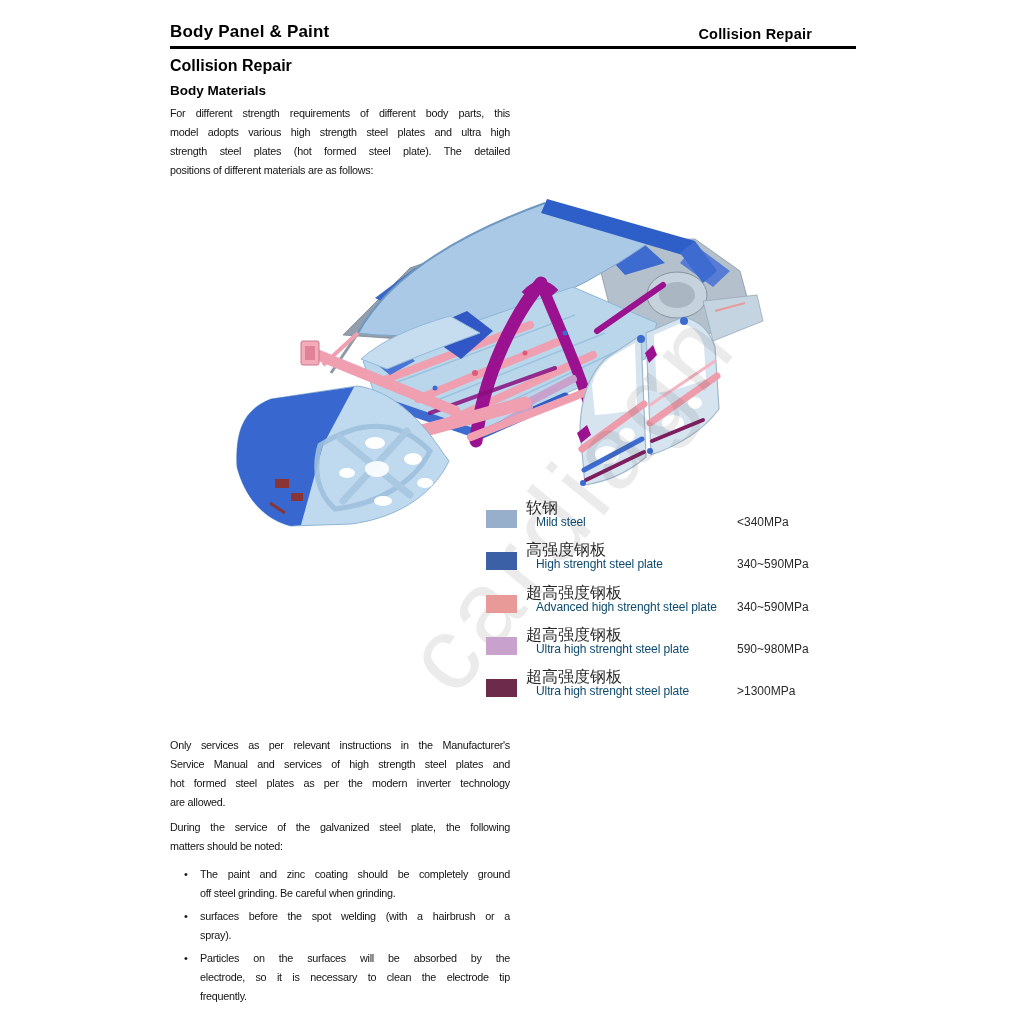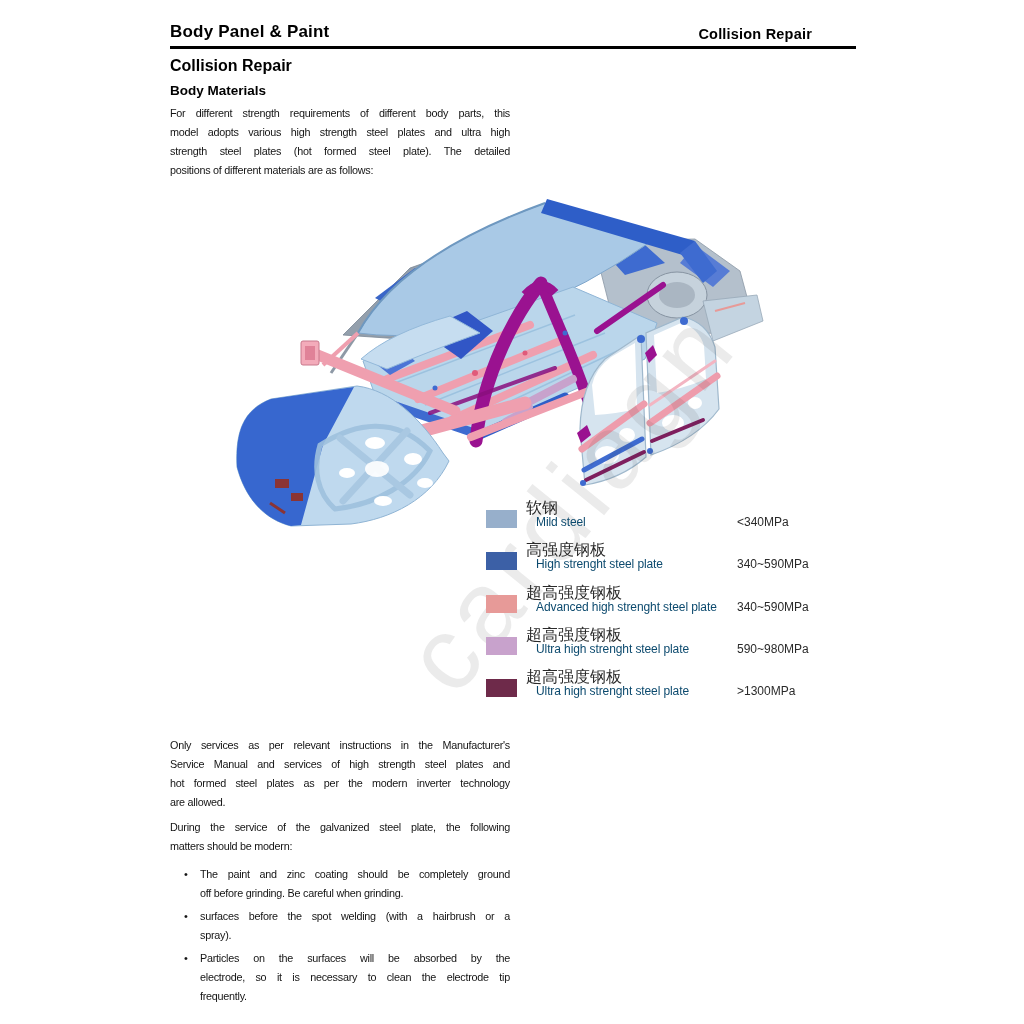--- a/index.html
+++ b/index.html
@@ -207,28 +207,28 @@
 
   <div class="lower textblock">
     <div class="para2">
         <div class="jl">Only services as per relevant instructions in the Manufacturer's</div>
         <div class="jl">Service Manual and services of high strength steel plates and</div>
         <div class="jl">hot formed steel plates as per the modern inverter technology</div>
         <div class="jl last">are allowed.</div>
       </div>
     <div class="para3">
         <div class="jl">During the service of the galvanized steel plate, the following</div>
-        <div class="jl last">matters should be modern:</div>
+        <div class="jl last">matters should be noted:</div>
       </div>
     <ul class="blist">
       <li class="bitem">
         <span class="bmark">•</span>
         <div>
             <div class="jl">The paint and zinc coating should be completely ground</div>
-            <div class="jl last">off before grinding.  Be careful when grinding.</div>
+            <div class="jl last">off steel grinding.  Be careful when grinding.</div>
           </div>
       </li>
       <li class="bitem">
         <span class="bmark">•</span>
         <div>
             <div class="jl">surfaces before the spot welding (with a hairbrush or a</div>
             <div class="jl last">spray).</div>
           </div>
       </li>
       <li class="bitem">

